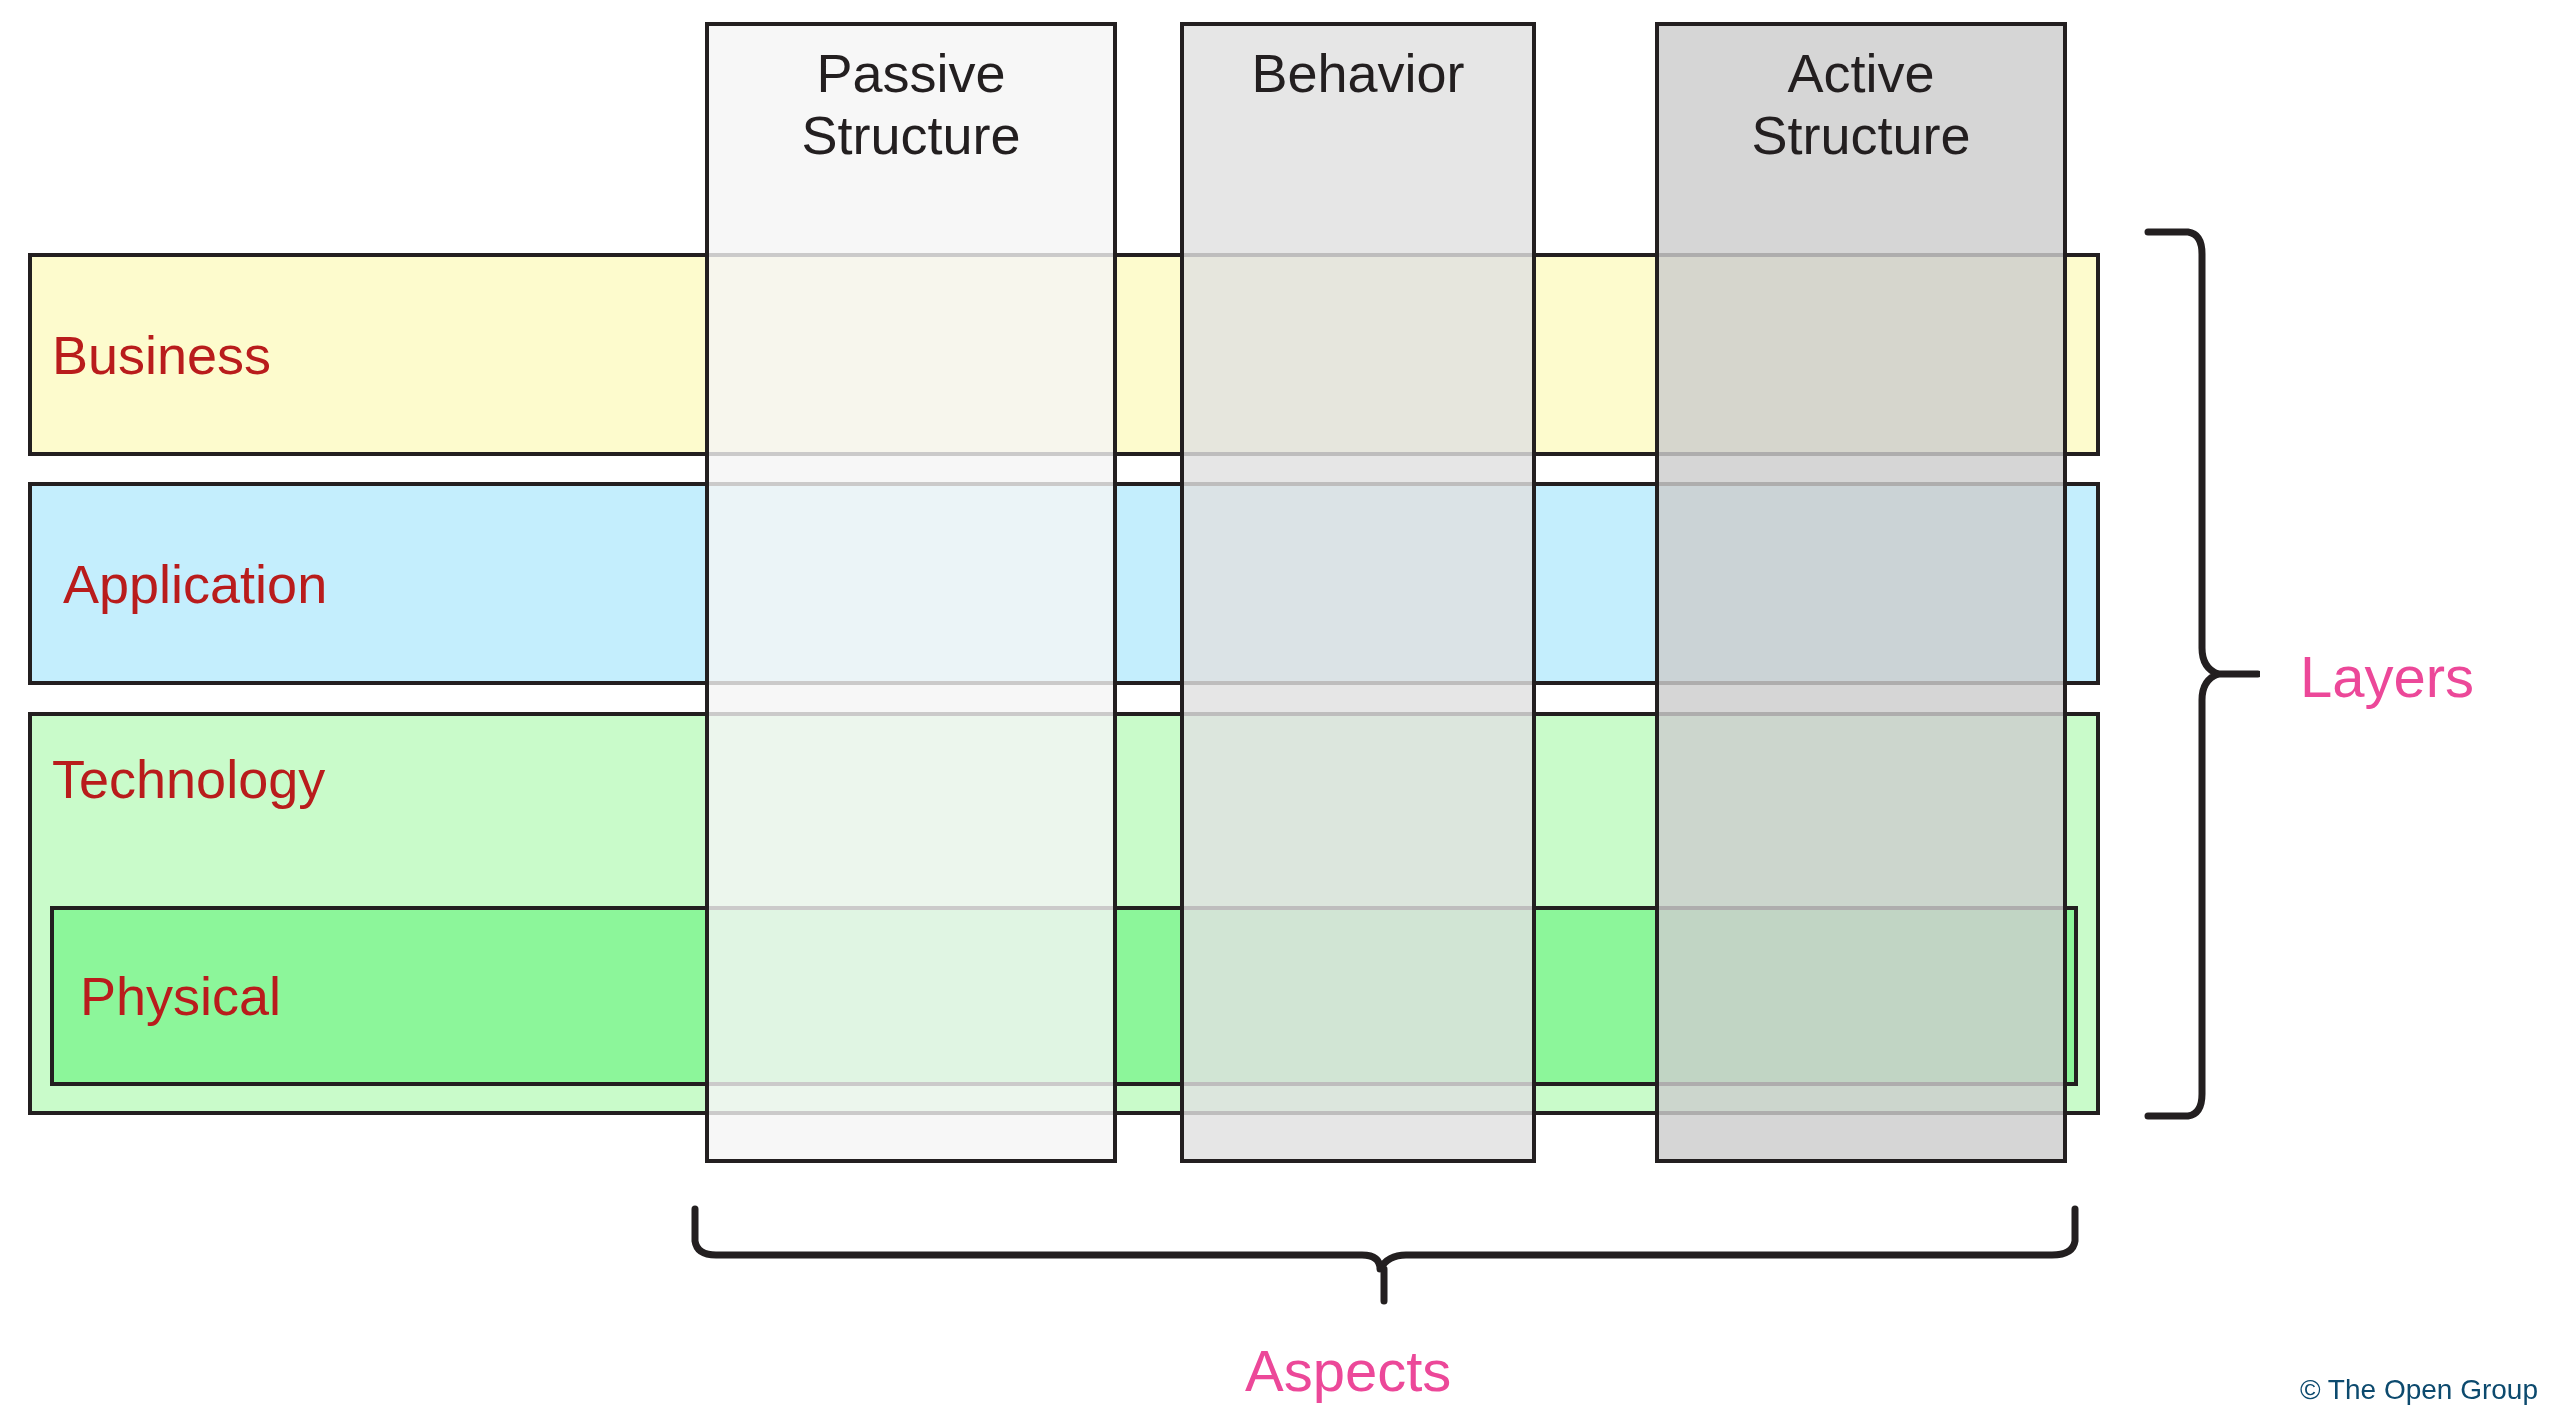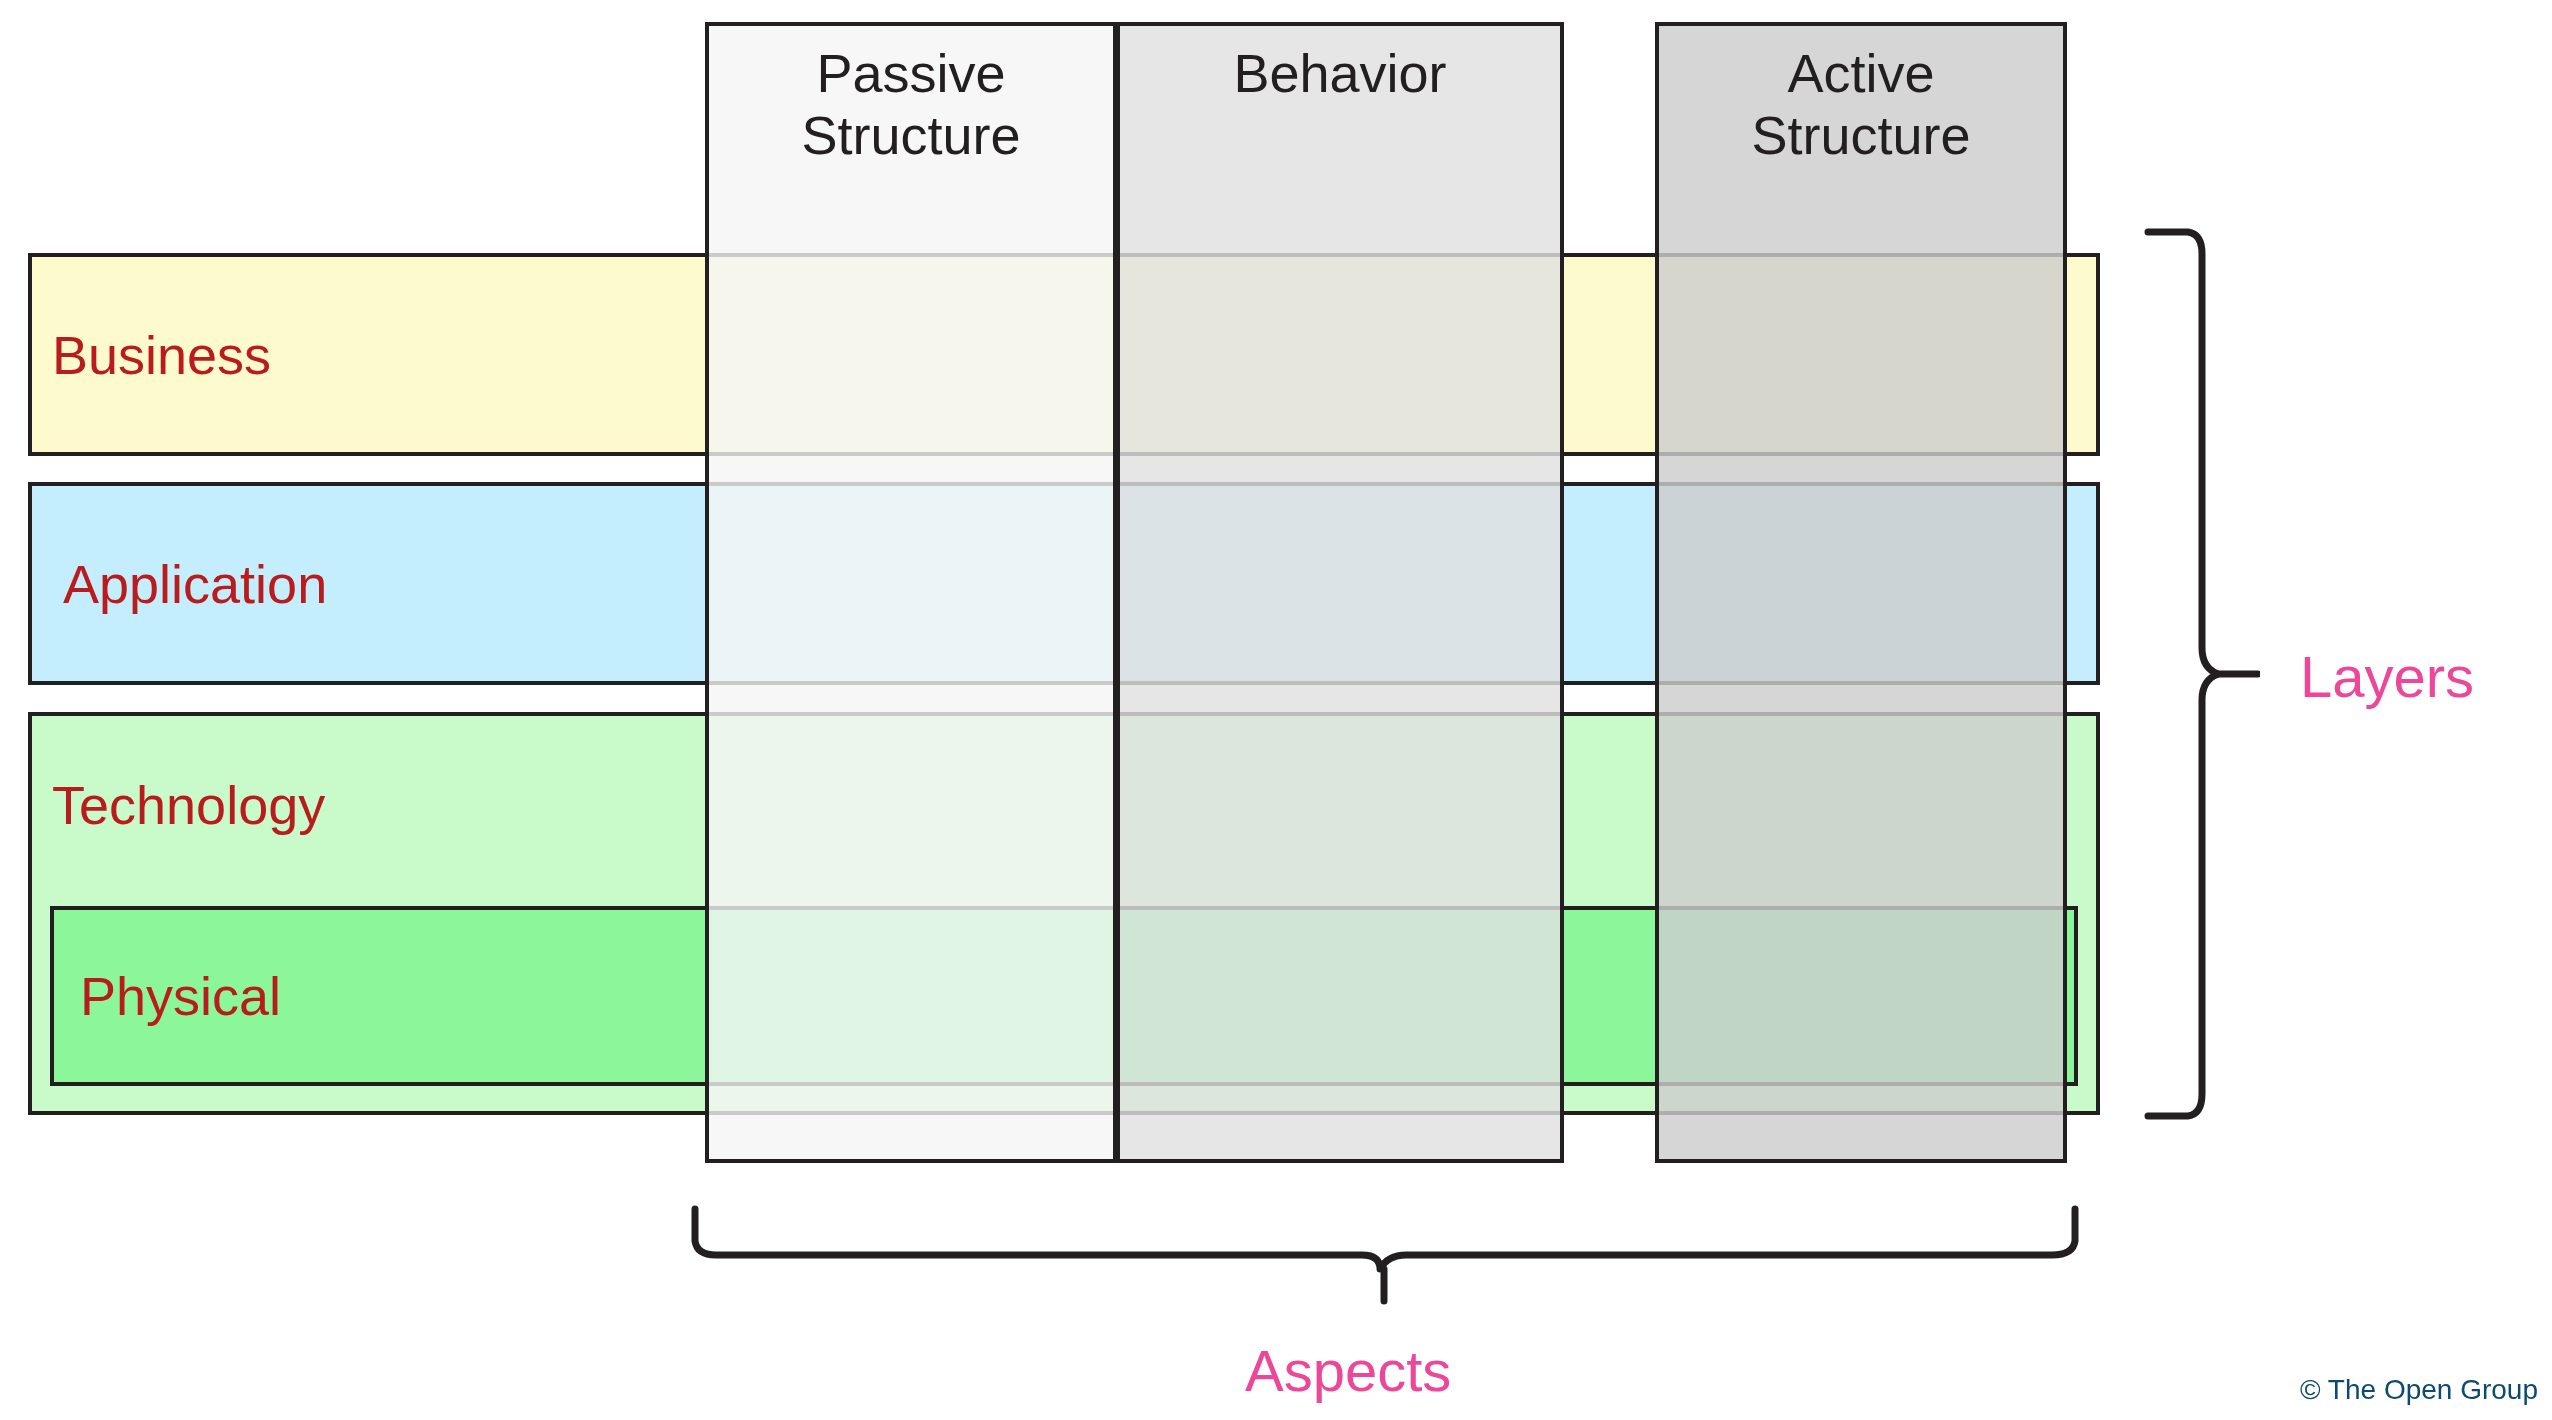--- a/index.html
+++ b/index.html
@@ -41,21 +41,21 @@
     left: 28px;  top: 482px;  width: 2072px;  height: 203px;
     background: #c4eefd;
     padding-left: 11px;
   }
   .layer-technology {
     left: 28px;  top: 712px;  width: 2072px;  height: 403px;
     background: #c9fbca;
     align-items: flex-start;
   }
   .layer-technology .layer-label {
-    margin-top: 62px;
+    margin-top: 36px;
     text-align: right;
   }
   .layer-physical {
     left: 50px;  top: 906px;  width: 2028px;  height: 180px;
     background: #8cf69a;
     z-index: 3;
   }
   .layer-physical .layer-label {
     padding-left: 26px;
   }
@@ -77,21 +77,21 @@
     text-align: center;
     font-size: 54px;
     color: #231f20;
     line-height: 1.15;
   }
   .col-passive {
     left: 705px;  width: 412px;
     background: rgba(245, 245, 245, 0.80);
   }
   .col-behavior {
-    left: 1116px;  width: 448px;
+    left: 1180px;  width: 356px;
     background: rgba(225, 225, 225, 0.82);
   }
   .col-active {
     left: 1655px;  width: 412px;
     background: rgba(205, 205, 205, 0.82);
     padding-left: 22px;
   }
 
   
   .bracket-layers {

